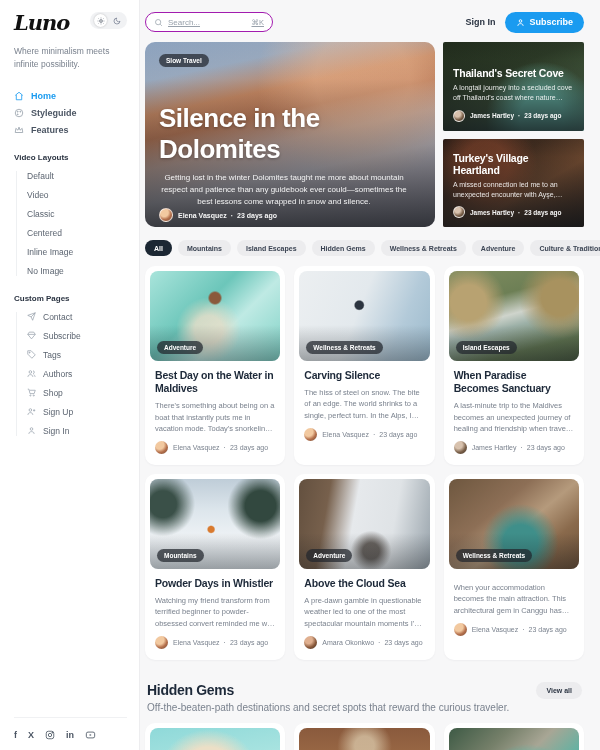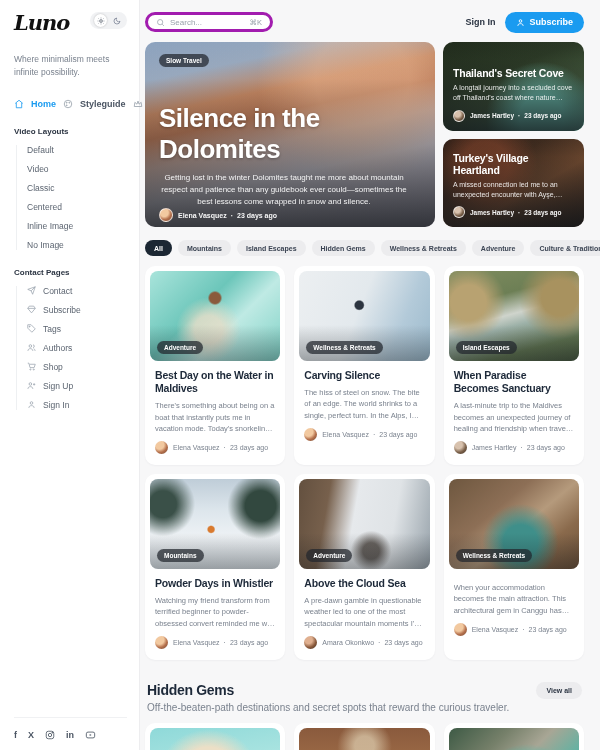--- a/index.html
+++ b/index.html
@@ -10,54 +10,54 @@
   .sidebar { position:fixed; left:0; top:0; width:140px; height:750px; background:#ffffff;
     border-right:1px solid #ededef; padding:12px 12px 10px 14px; display:flex; flex-direction:column; }
   .side-top { display:flex; align-items:flex-start; justify-content:space-between; }
   .logo { font-family:"DejaVu Serif", serif; font-style:italic; font-weight:bold;
     font-size:21px; letter-spacing:-1px; color:#111; line-height:1; }
   .theme-toggle { display:flex; align-items:center; gap:3px; background:#f1f2f4;
     border-radius:999px; padding:2px 4px; }
   .theme-btn { width:13px; height:13px; border-radius:50%; display:flex; align-items:center;
     justify-content:center; color:#667085; }
   .theme-btn.active { background:#fff; box-shadow:0 0 2px rgba(0,0,0,.25); color:#3b4453; }
-  .tagline { margin-top:20px; font-size:8.5px; line-height:1.5; color:#7a828e; }
-  .nav { margin-top:20px; display:flex; flex-direction:row; gap:7px; }
+  .tagline { margin-top:12px; font-size:8.5px; line-height:1.5; color:#7a828e; }
+  .nav { margin-top:20px; display:flex; flex-direction:column; gap:7px; }
   .nav-item { display:flex; align-items:center; gap:7px; font-size:9px; font-weight:bold;
     color:#4b5563; cursor:pointer; }
   .nav-item .ic { color:#9aa3ad; display:flex; }
   .nav-item.active, .nav-item.active .ic { color:#1a9bf0; }
   .side-sec { margin-top:18px; }
   .side-sec-label { font-size:8px; font-weight:bold; color:#2b3442; margin-bottom:9px; }
   .side-list { border-left:1px solid #eef0f2; display:flex; flex-direction:column; gap:9px; padding-left:10px; margin-left:2px; }
   .side-link { font-size:8.5px; color:#5b6470; cursor:pointer; display:flex; align-items:center; gap:7px; }
   .side-link .ic { color:#9aa3ad; display:flex; }
   .side-foot { margin-top:auto; border-top:1px solid #f0f1f3; padding-top:12px;
     display:flex; align-items:center; gap:11px; color:#5b6470; }
   .soc { font-size:9px; font-weight:bold; cursor:pointer; display:flex; align-items:center; color:#4b5563; }
 
   
   .main { margin-left:140px; padding:10px 16px 0 5px; }
   .topbar { display:flex; align-items:center; justify-content:space-between; height:24px; margin-bottom:8px; }
-  .search { display:flex; align-items:center; gap:5px; background:#fff; border:3px solid #a21caf;
-    border-radius:999px; height:20px; width:128px; padding:0 8px; color:#98a1ab; }
+  .search { display:flex; align-items:center; gap:5px; background:#fff; border:1px solid #a21caf;
+    border-radius:999px; height:20px; width:128px; padding:0 8px; color:#98a1ab;text-decoration:underline; }
   .search input { border:none; outline:none; flex:1; font-size:8px; width:60px;
     font-family:"Liberation Sans", sans-serif; color:#3b4453; background:transparent; }
   .search input::placeholder { color:#98a1ab; }
   .kbd { font-size:7.5px; color:#98a1ab; }
   .top-right { display:flex; align-items:center; gap:10px; }
   .signin { font-size:9px; font-weight:bold; color:#2b3442; cursor:pointer; }
   .subscribe { display:flex; align-items:center; gap:4px; background:#1a9bf0; color:#fff;
     font-size:9px; font-weight:bold; border:none; border-radius:999px; height:21px; padding:0 11px; cursor:pointer; }
 
   
   .hero-grid { display:grid; grid-template-columns:290px 141px; gap:8px; }
   .hero { position:relative; height:185px; border-radius:10px; overflow:hidden; cursor:pointer; }
   .side-col { display:flex; flex-direction:column; gap:8px; }
-  .side-card { position:relative; height:88.5px; border-radius:10px; overflow:hidden; cursor:pointer; }
+  .side-card { position:relative; height:88.5px; border-radius:2px; overflow:hidden; cursor:pointer; }
   .ph { position:absolute; inset:0; }
   .shade { position:absolute; inset:0; background:linear-gradient(to top, rgba(16,20,24,.78) 0%, rgba(16,20,24,.35) 45%, rgba(16,20,24,.05) 80%); }
   .hero-inner { position:absolute; inset:0; padding:12px 14px; display:flex; flex-direction:column; }
   .badge { display:inline-block; background:rgba(33,38,44,.72); color:#fff; font-size:6.5px;
     font-weight:bold; border-radius:999px; padding:3px 7px; width:max-content; cursor:pointer; }
   .hero-title { margin-top:36px; font-size:26px; font-weight:bold; color:#fff; letter-spacing:-.5px;
     text-shadow:0 1px 3px rgba(0,0,0,.3); }
   .hero-exc { margin-top:7px; font-size:8px; line-height:1.5; color:rgba(255,255,255,.92); max-width:250px;text-align:center; }
   .meta { display:flex; align-items:center; gap:5px; margin-top:auto; }
   .avatar { width:14px; height:14px; border-radius:50%; border:1px solid rgba(255,255,255,.7); flex:none; }
@@ -203,21 +203,21 @@
       <span class="side-link">Default</span>
       <span class="side-link">Video</span>
       <span class="side-link">Classic</span>
       <span class="side-link">Centered</span>
       <span class="side-link">Inline Image</span>
       <span class="side-link">No Image</span>
     </div>
   </div>
 
   <div class="side-sec">
-    <div class="side-sec-label">Contact Pages</div>
+    <div class="side-sec-label">Custom Pages</div>
     <div class="side-list">
       <span class="side-link">
         <span class="ic">
             <svg width="9" height="9" viewBox="0 0 24 24" fill="none" stroke="currentColor" stroke-width="2">
               <path d="M22 2 11 13M22 2 15 22l-4-9-9-4z"></path>
             </svg>
           </span>
         <span>Contact</span>
       </span>
       <span class="side-link">

